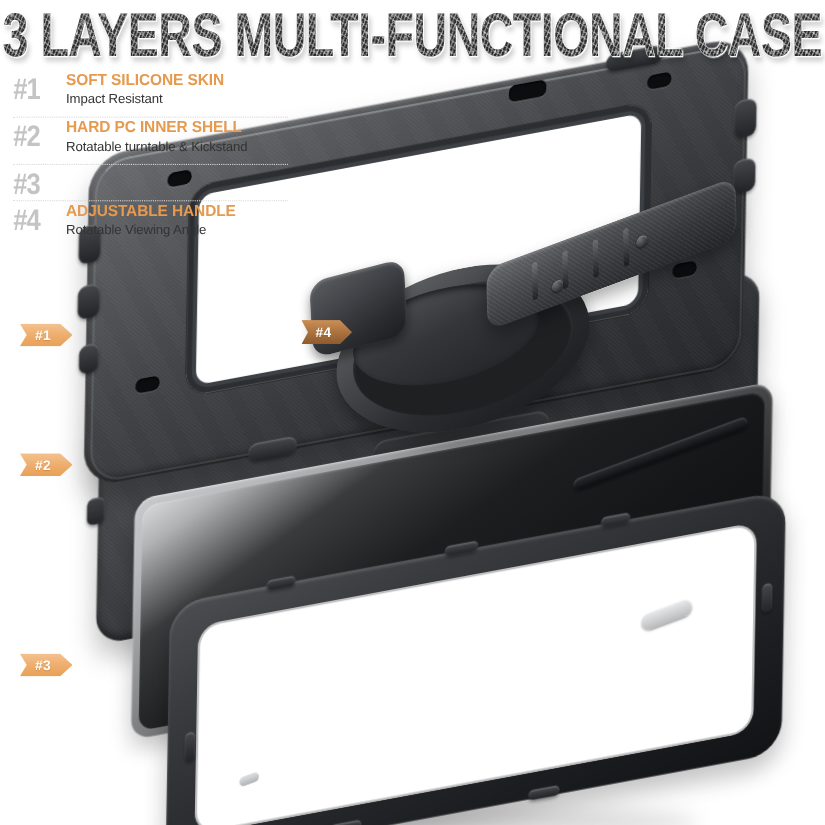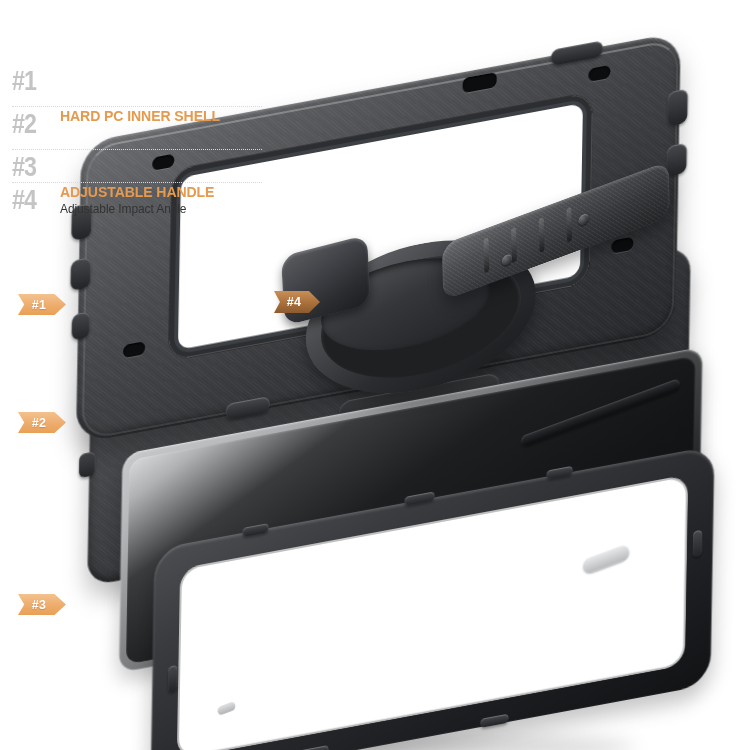--- a/index.html
+++ b/index.html
@@ -255,43 +255,51 @@
     box-shadow:inset 0 1px 1px rgba(255,255,255,.3),0 1px 2px rgba(0,0,0,.6);}
 
   
   .shadowE{position:absolute;border-radius:50%;filter:blur(9px);background:rgba(0,0,0,.16);}
 </style>
 </head>
 <body>
 
 <div id="stage">
 
+  <div class="title-wrap">
+    <div class="title">3 LAYERS MULTI-FUNCTIONAL CASE</div>
+  </div>
 
   <div class="legend">
 
     <div class="legend-row row-h1">
       <div class="lr-num">#1</div>
+      <div class="lr-txt">
+        <div class="lr-title">SOFT SILICONE SKIN</div>
+        <div class="lr-sub">Impact Resistant</div>
+      </div>
     </div>
 
     <div class="legend-row row-h2">
       <div class="lr-num">#2</div>
       <div class="lr-txt">
         <div class="lr-title">HARD PC INNER SHELL</div>
+        <div class="lr-sub">Rotatable turntable &amp; Kickstand</div>
       </div>
     </div>
 
     <div class="legend-row row-h3">
       <div class="lr-num">#3</div>
     </div>
 
     <div class="legend-row row-h4">
       <div class="lr-num">#4</div>
       <div class="lr-txt">
         <div class="lr-title">ADJUSTABLE HANDLE</div>
-        <div class="lr-sub">Adjustable Impact Angle</div>
+        <div class="lr-sub">Rotatable Viewing Angle</div>
       </div>
     </div>
 
   </div>
 
   <div class="stack">
 
     <div class="shadowE" style="left:150px;top:430px;width:460px;height:34px;"></div>
     <div class="shadowE" style="left:175px;top:600px;width:440px;height:30px;"></div>
     <div class="shadowE" style="left:215px;top:735px;width:420px;height:24px;"></div>

